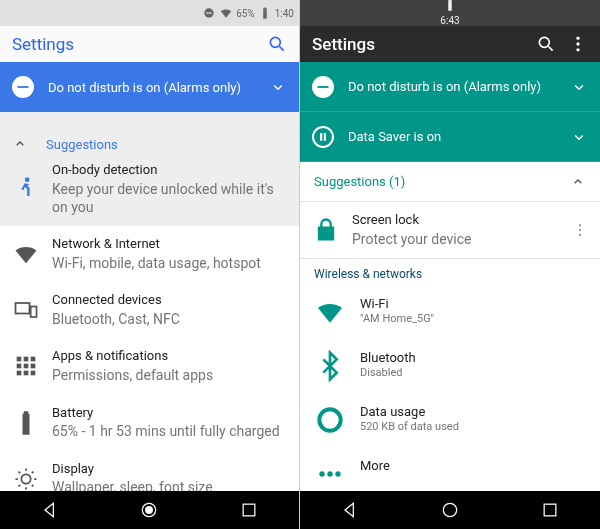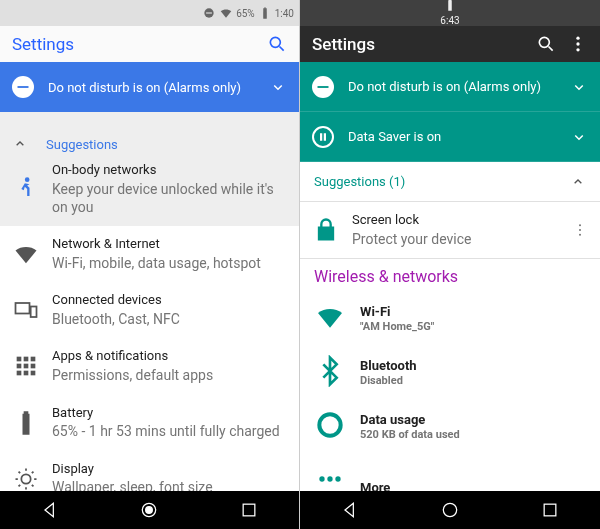--- a/index.html
+++ b/index.html
@@ -42,22 +42,22 @@
 .scroll { flex: 1; overflow: hidden; background: #fff; }
 .row { display: flex; align-items: center; padding: 10px 12px; }
 .row .ic { width: 28px; display: flex; align-items: flex-start; justify-content: center; color: #555; margin-right: 12px; }
 .row .body { flex: 1; min-width: 0; }
 .row .ttl { font-size: 13px; color: #212121; line-height: 1.3; }
 .row .sub { font-size: 14px; color: #757575; line-height: 1.3; margin-top: 1px; }
 .row .more { color: #757575; }
 .highlight { background: #eeeeee; }
 .divider-strong { height: 1px; background: #e0e0e0; }
 
-.cat { font-size: 16px; color: #a21caf; padding: 8px 14px 4px; }
-.rrow { display: flex; align-items: flex-end; padding: 11px 14px; font-weight: bold; }
+.cat { font-size: 12px; color: #0c4a6e; padding: 8px 14px 4px; }
+.rrow { display: flex; align-items: flex-start; padding: 11px 14px; }
 .rrow .ic { width: 32px; display: flex; justify-content: center; color: #009688; margin-right: 14px; }
 .rrow .body { flex: 1; }
 .rrow .ttl { font-size: 13px; color: #212121; }
 .rrow .sub { font-size: 11px; color: #757575; margin-top: 1px; }
 
 
 .nav { position: absolute; bottom: 0; left: 0; right: 0; height: 38px; background: #000; display: flex; align-items: center; justify-content: space-around; }
 .nav .nb { width: 20px; height: 20px; color: #fff; }
 
 svg { width: 100%; height: 100%; display: block; }
@@ -125,21 +125,21 @@
 
   <div class="scroll">
     <div class="row highlight">
       <span class="ic">
             <svg viewBox="0 0 24 24" fill="#3b78e7">
               <circle cx="13" cy="4" r="2"></circle>
               <path d="M11 7l-3 5 2 1 1-3 2 2v6h2v-7l-2-2 2-1z"></path>
             </svg>
           </span>
       <span class="body">
-        <div class="ttl">On-body networks</div>
+        <div class="ttl">On-body detection</div>
         <div class="sub">Keep your device unlocked while it's on you</div>
       </span>
     </div>
 
     <div class="row">
       <span class="ic">
             <svg viewBox="0 0 24 24" fill="#555">
               <path d="M12 20l9-11c-5-4-13-4-18 0z"></path>
             </svg>
           </span>

